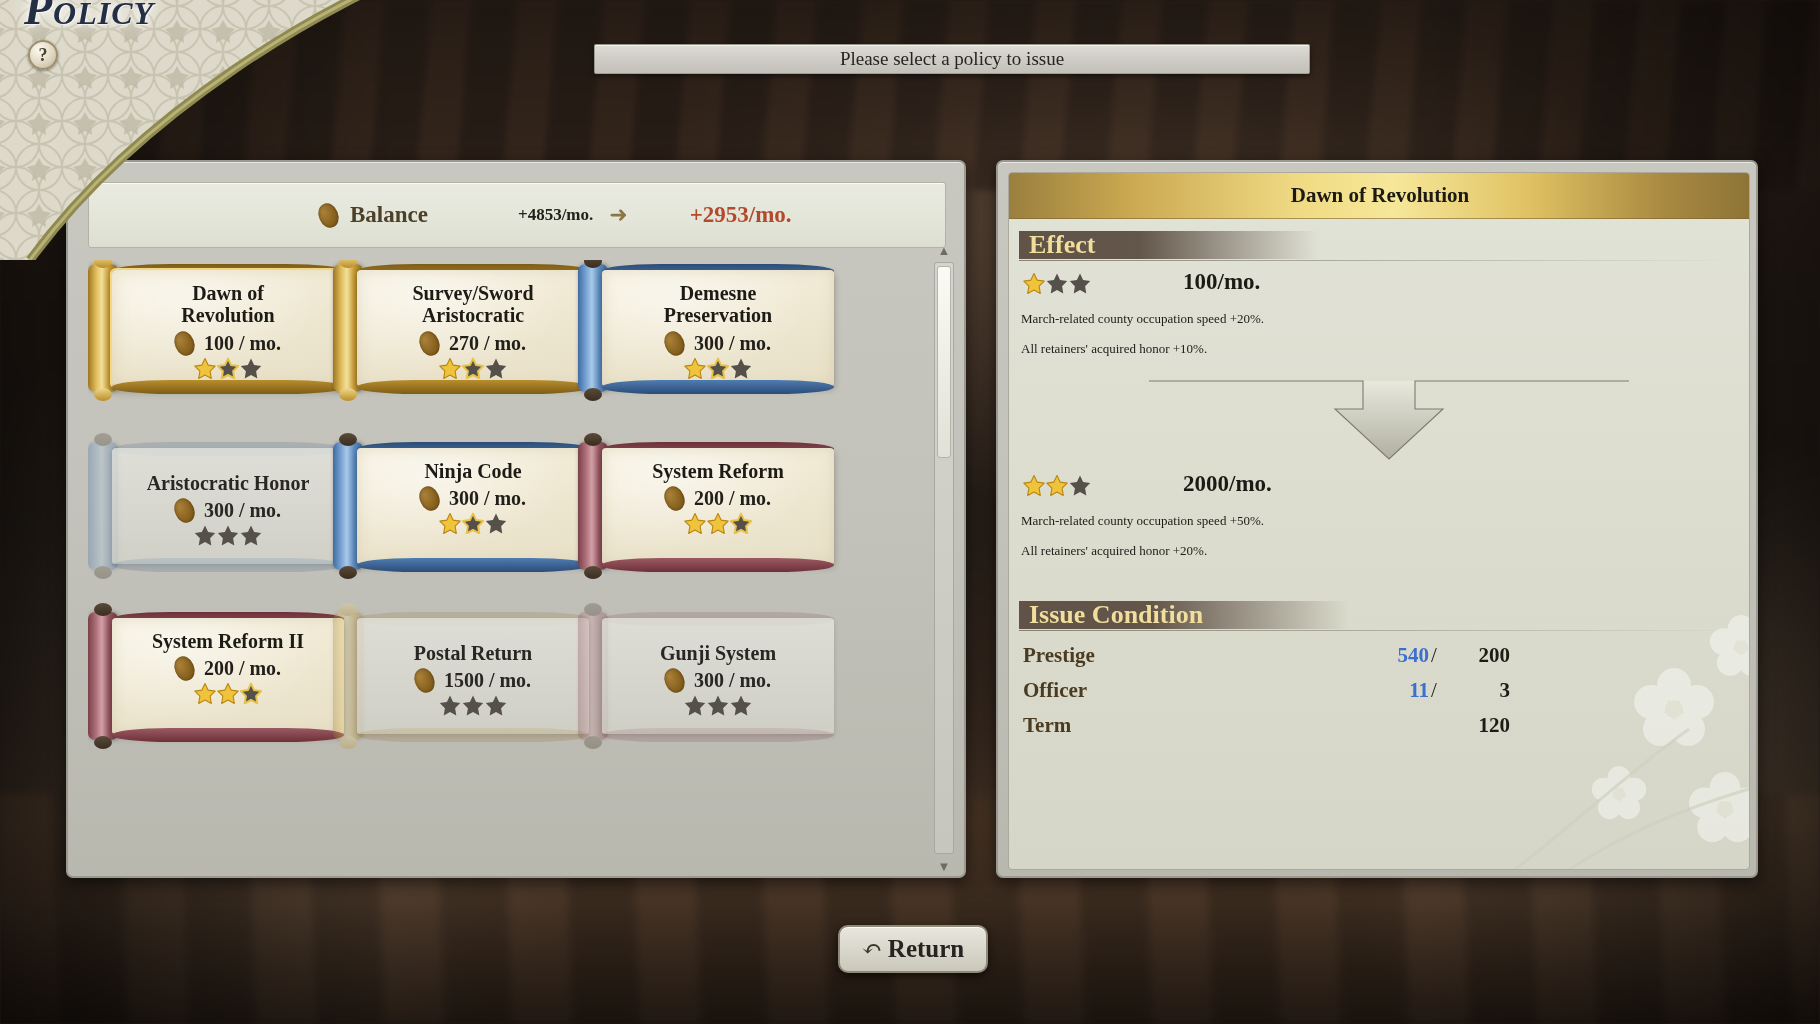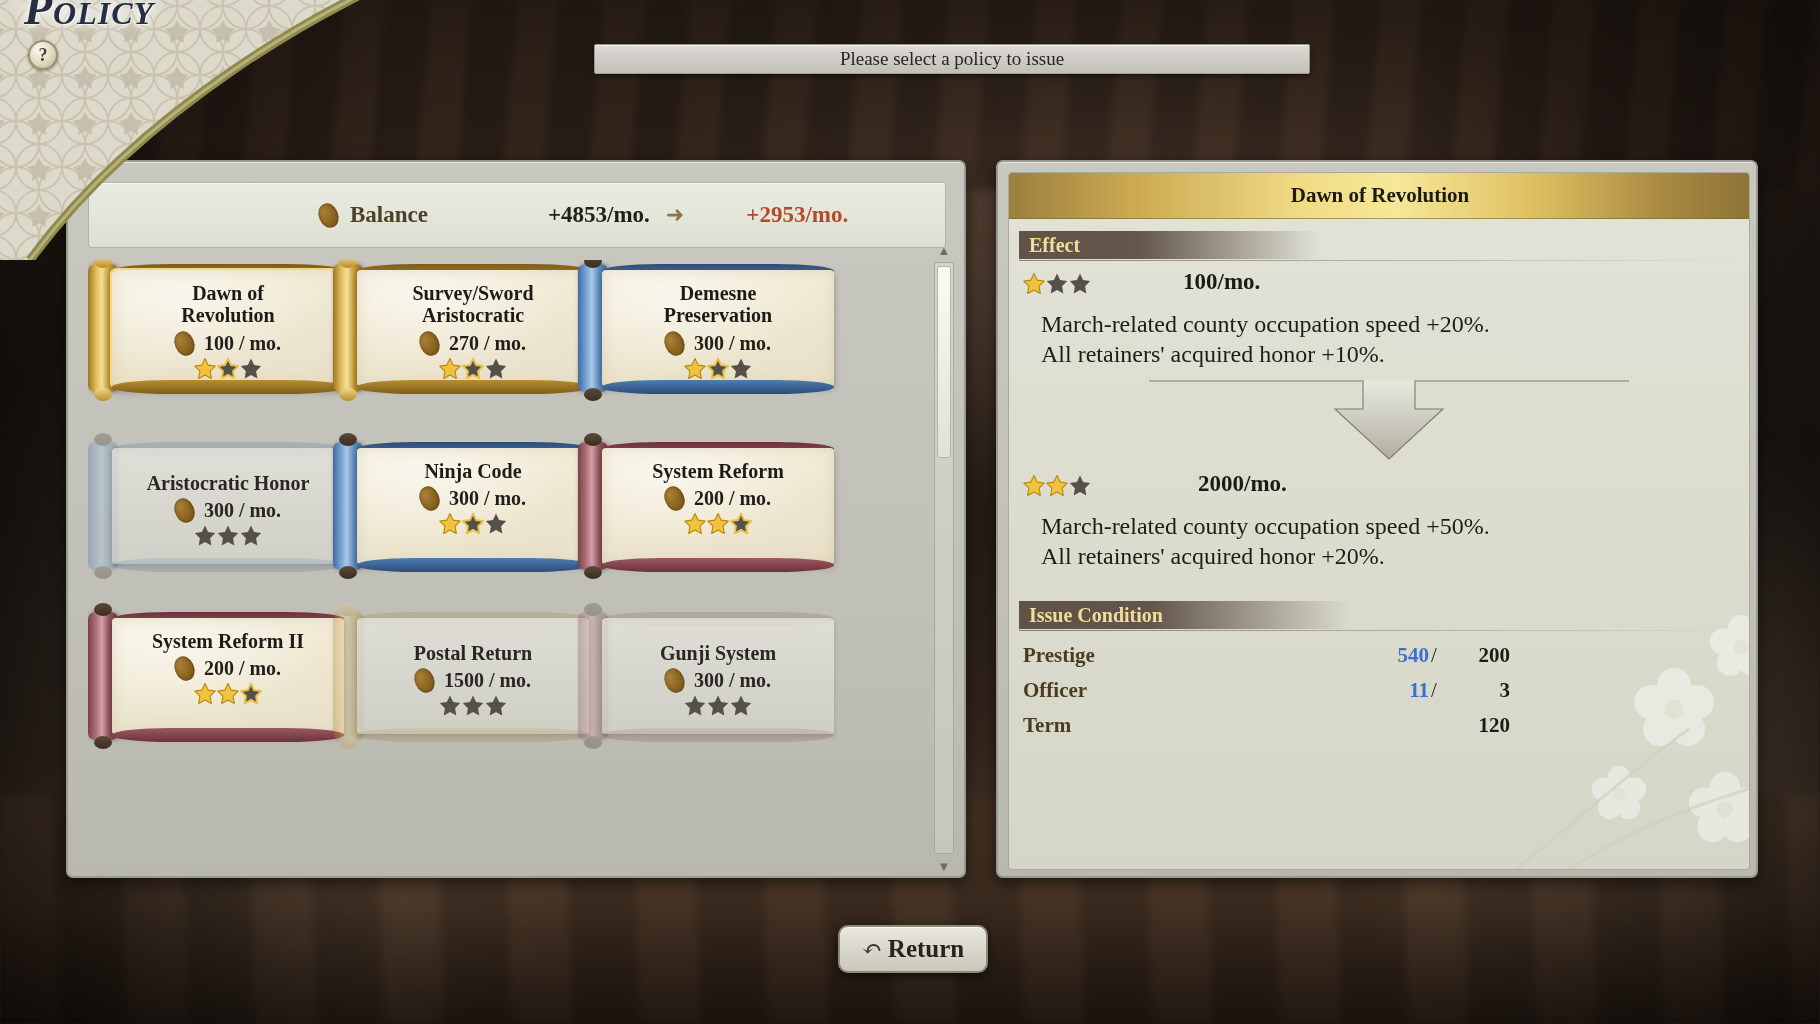--- a/index.html
+++ b/index.html
@@ -137,22 +137,22 @@
     transform: rotate(-22deg);
     box-shadow: inset 0 0 3px rgba(0,0,0,.35);
     flex: none;
   }
   #bal-label {
     margin-left: 230px;
     font-size: 23px; color: #4d4029; font-weight: bold;
     padding-left: 8px;
   }
   #bal-before {
-    margin-left: 120px;
-    font-size: 23px; color: #21201b; font-weight: bold;
+    margin-left: 90px;
+    font-size: 17px; color: #21201b; font-weight: bold;
   }
   #bal-arrow {
     margin-left: 16px; font-size: 22px; color: #8b7746;
   }
   #bal-after {
     margin-left: 62px;
     font-size: 23px; color: #b34a2c; font-weight: bold;
   }
 
   
@@ -298,34 +298,34 @@
     display:flex; align-items:center; justify-content:center;
     font-size: 21px; font-weight: bold; color: #1d1a13;
     border-bottom: 1px solid rgba(120,100,50,.6);
   }
   .section-head {
     position:absolute; left: 10px;
     width: 300px; height: 28px;
     background: linear-gradient(90deg, rgba(92,78,66,.97) 0%, rgba(92,78,66,.95) 40%, rgba(92,78,66,0) 100%);
     display:flex; align-items:center;
     padding-left: 10px;
-    color: #f1dd9c; font-size: 20px; font-weight: bold;
+    color: #f1dd9c; font-size: 26px; font-weight: bold;
   }
   .section-rule {
     position:absolute; left: 10px; width: 722px; height: 1px;
     background: linear-gradient(90deg, rgba(110,106,92,.8), rgba(110,106,92,0));
   }
   .tier-row { position:absolute; display:flex; align-items:center; }
   .tier-row .stars { margin-right: 0; }
   .tier-row .tier-cost {
     margin-left: 92px; font-size: 23px; color: #1c1a15; font-weight: bold;
   }
   .eff-line {
-    position:absolute; left: 32px;
-    font-size: 24px; color: #1e1c17;
+    position:absolute; left: 12px;
+    font-size: 13px; color: #1e1c17;
   }
   .cond-label {
     position:absolute; left: 14px; font-size: 21px; font-weight: bold; color: #4a3c22;
   }
   .cond-cur {
     position:absolute; font-size: 21px; font-weight: bold; color: #3b6fd0;
     text-align:right; width: 80px;
   }
   .cond-sep { position:absolute; font-size: 21px; color:#1e1c17; }
   .cond-req {
@@ -756,21 +756,21 @@
       <svg id="arrow-divider" viewBox="0 0 480 90">
         <defs>
           <linearGradient id="agrad" x1="0" y1="0" x2="0" y2="1">
             <stop offset="0%" stop-color="#e8e8dc"></stop>
             <stop offset="100%" stop-color="#b0afa2"></stop>
           </linearGradient>
         </defs>
         <path d="M0,8 H214 V36 H186 L240,86 L294,36 H266 V8 H480" fill="url(#agrad)" stroke="#7d7b6e" stroke-width="1.1"></path>
       </svg>
 
-      <div class="tier-row" id="tier2" style="left:14px; top:298px;gap:15px;">
+      <div class="tier-row" id="tier2" style="left:14px; top:298px;">
         <div class="stars" id="tier2-stars">
             <span>
               <svg class="star" width="30" height="30" viewBox="0 0 22 22">
                 <polygon points="11,1.6 14.1,8.1 21.2,9.1 16.1,14.2 17.3,21.4 11,18 4.7,21.4 5.9,14.2 0.8,9.1 7.9,8.1" fill="#f0c33c" stroke="#b8860f" stroke-width="1.1" stroke-linejoin="round"></polygon>
               </svg>
             </span>
             <span>
               <svg class="star" width="30" height="30" viewBox="0 0 22 22">
                 <polygon points="11,1.6 14.1,8.1 21.2,9.1 16.1,14.2 17.3,21.4 11,18 4.7,21.4 5.9,14.2 0.8,9.1 7.9,8.1" fill="#f0c33c" stroke="#b8860f" stroke-width="1.1" stroke-linejoin="round"></polygon>
               </svg>

